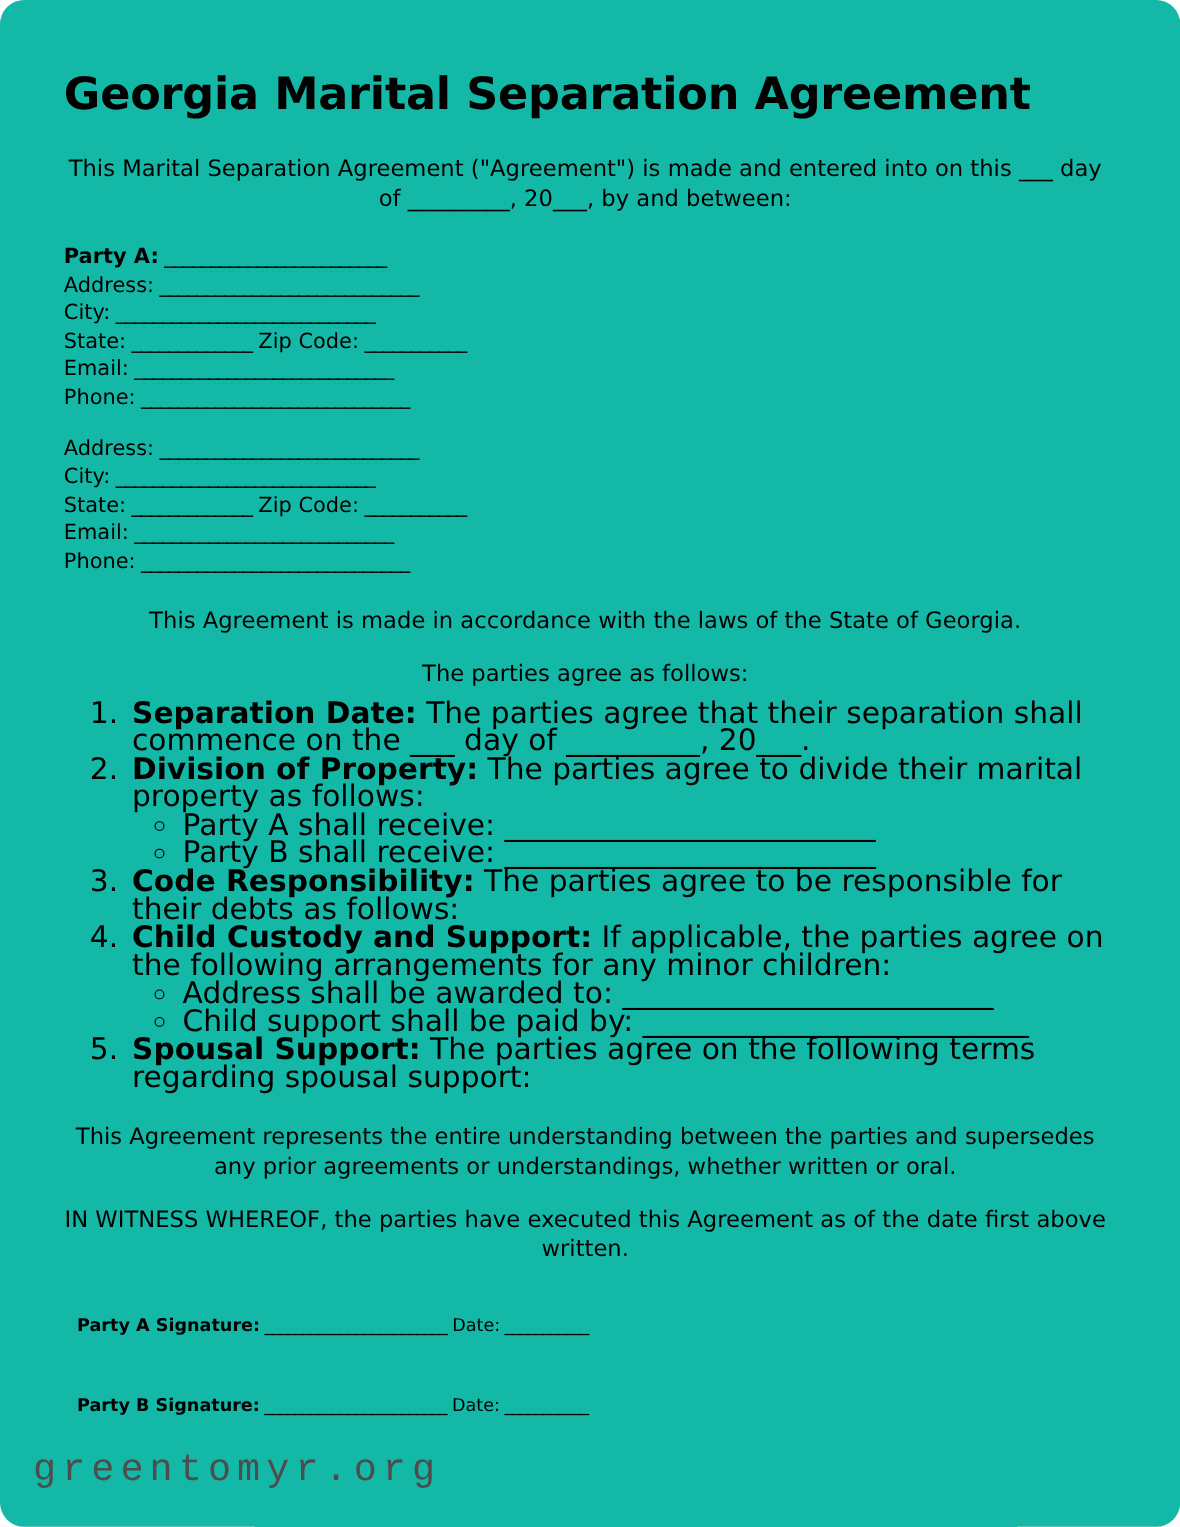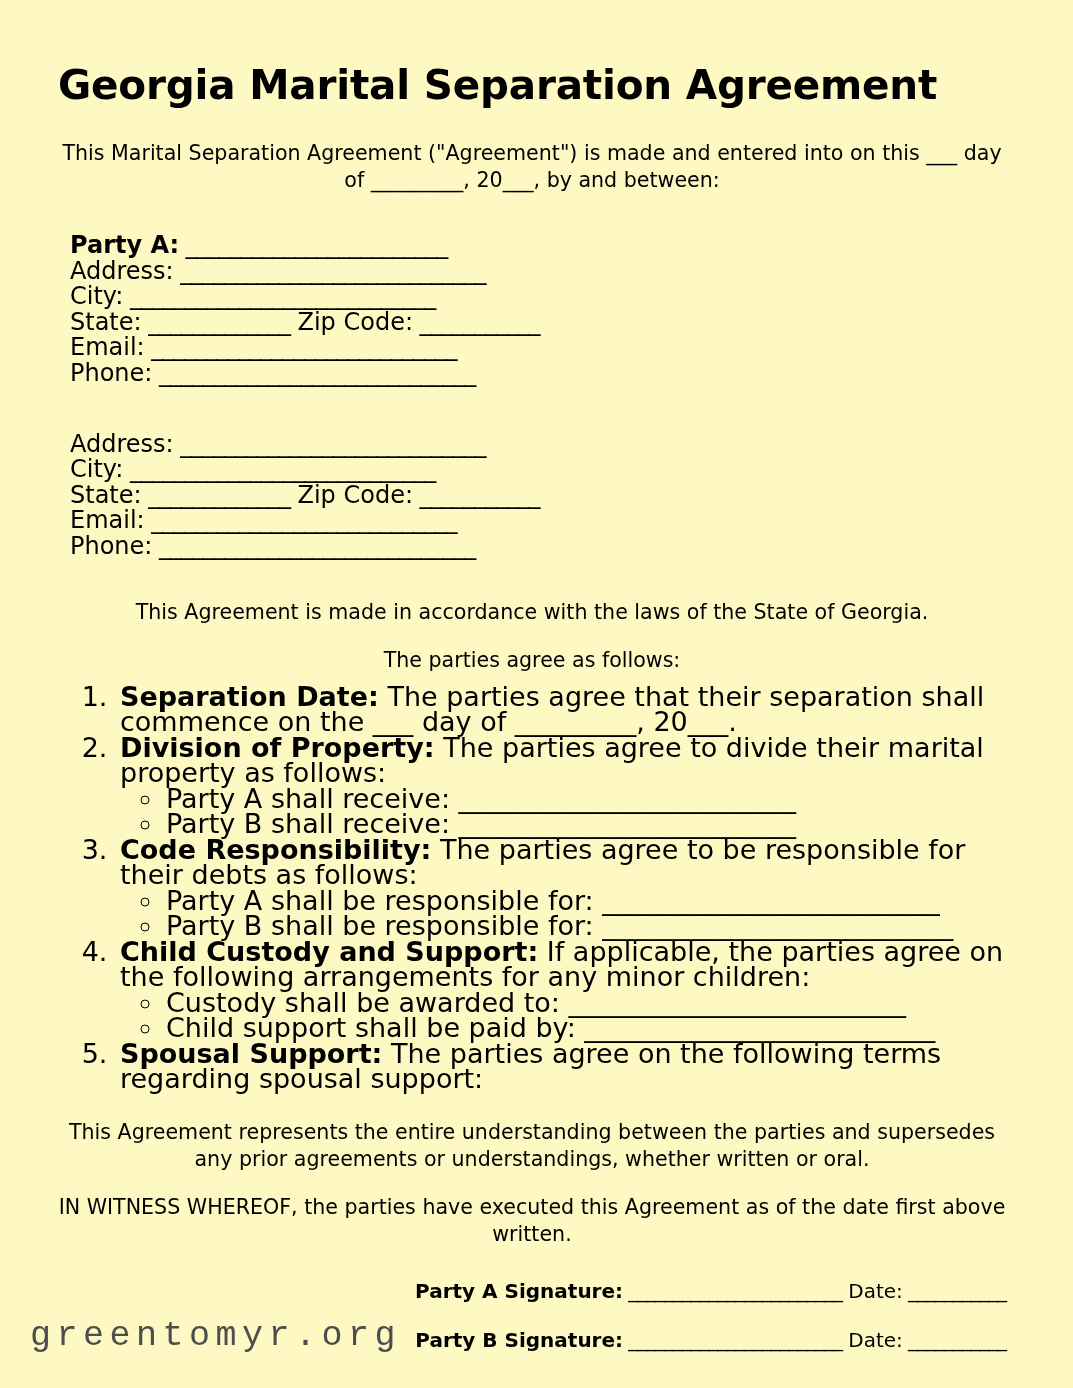--- a/index.html
+++ b/index.html
@@ -14,21 +14,22 @@
     font-family: "DejaVu Sans", "Liberation Sans", sans-serif;
     color: #000000;
     overflow: hidden;
   }
 
   #page {
     position: absolute;
     left: 0; top: 0;
     width: 1073px;
     height: 1388px;
-    background: #fef9c3;
+    background: #14b8a6;
+    border-radius: 22px;
   }
 
   #content {
     position: absolute;
     left: 58px;
     top: 62px;
     width: 948px;
   }
 
   h1.doc-title {
@@ -50,23 +51,23 @@
     padding: 0;
     color: #000;
     text-align: center;
   }
 
   .gap-sm { height: 27px; }
   .gap-md { height: 21px; }
   .gap-lg { height: 31px; }
 
   .party-block {
-    font-size: 24px;
+    font-size: 19px;
     line-height: 25.6px;
-    margin: 12px;
+    margin: 0;
     padding: 0;
     white-space: nowrap;
   }
   .party-block .row { display: block; }
   .party-label { font-weight: bold; }
 
   
   .fill {
     font-family: "DejaVu Sans", "Liberation Sans", sans-serif;
     letter-spacing: -1.1px;
@@ -90,25 +91,24 @@
     list-style-type: circle;
     margin: 0;
     padding-left: 44px;
   }
   ul.sub-list > li {
     margin: 0;
     padding: 0 0 0 2px;
   }
 
   .sig-line {
-    font-size: 20px;
+    font-size: 16px;
     line-height: 25px;
-    margin: 0;
-    white-space: nowrap;
-    text-align: right;
+    margin: 12px;
+    white-space: nowrap;
   }
   .sig-label { font-weight: bold; }
   .sig-gap { height: 24px; }
 
   #watermark {
     position: absolute;
     left: 30px;
     top: 1316px;
     font-family: "Liberation Mono", "DejaVu Sans Mono", monospace;
     font-size: 35px;
@@ -163,29 +163,25 @@
       </li>
       <li>
         <span class="li-text"><span class="item-title">Division of Property:</span><span> The parties agree to divide their marital property as follows:</span></span>
         <ul class="sub-list">
           <li>Party A shall receive: _________________________</li>
           <li>Party B shall receive: _________________________</li>
         </ul>
       </li>
       <li>
         <span class="li-text"><span class="item-title">Code Responsibility:</span><span> The parties agree to be responsible for their debts as follows:</span></span>
-        <ul class="sub-list">
-          <li>Party A shall be responsible for: _________________________</li>
-          <li>Party B shall be responsible for: __________________________</li>
-        </ul>
       </li>
       <li>
         <span class="li-text"><span class="item-title">Child Custody and Support:</span><span> If applicable, the parties agree on the following arrangements for any minor children:</span></span>
         <ul class="sub-list">
-          <li>Custody shall be awarded to: _________________________</li>
+          <li>Address shall be awarded to: _________________________</li>
           <li>Child support shall be paid by: __________________________</li>
         </ul>
       </li>
       <li>
         <span class="li-text"><span class="item-title">Spousal Support:</span><span> The parties agree on the following terms regarding spousal support:</span></span>
       </li>
     </ol>
 
     <div class="gap-sm"></div>
 

